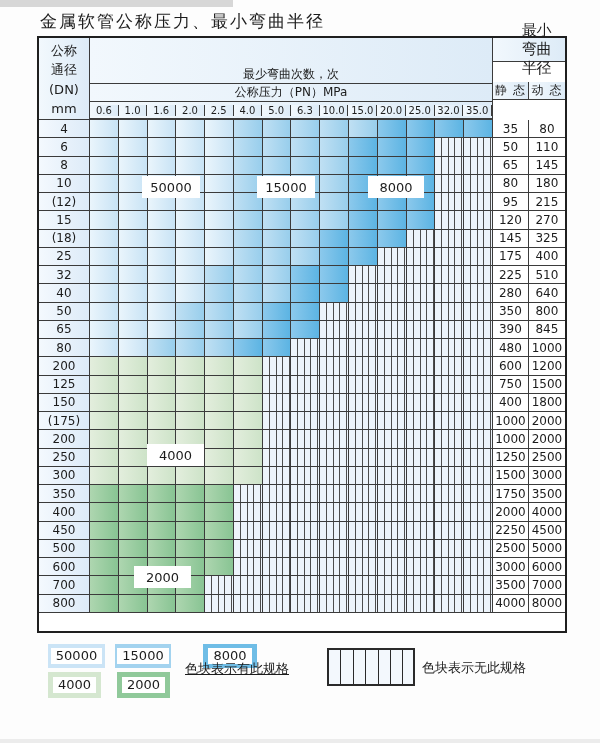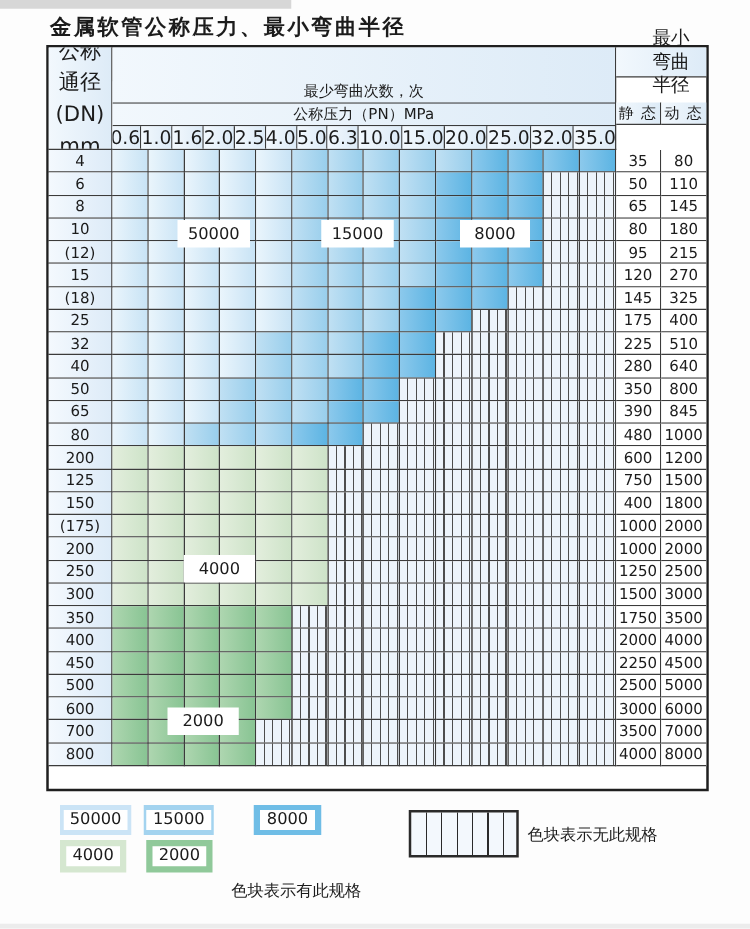--- a/index.html
+++ b/index.html
@@ -3,40 +3,40 @@
 <meta charset="utf-8">
 <style>
   html,body{margin:0;padding:0;}
   body{
     width:600px;height:743px;position:relative;background:#fdfdfd;
     font-family:"DejaVu Sans", sans-serif;color:#1c1c1c;overflow:hidden;
   }
   .topstrip{position:absolute;left:0;top:0;width:233px;height:7px;background:#d7d7d7;}
   .botstrip{position:absolute;left:0;top:739px;width:600px;height:4px;background:#ececec;}
   .title{
-    position:absolute;left:40px;top:10px;font-size:17px;font-weight:bold;
+    position:absolute;left:40px;top:10px;font-size:17px;font-weight:normal;
     font-family:"DejaVu Serif", serif;letter-spacing:2px;
   }
   
   .tbl{
     position:absolute;left:37px;top:36px;width:530px;height:597px;
     border:2px solid #1f1f1f;box-sizing:border-box;background:#fff;
   }
   .cell{box-sizing:border-box;border-right:1px solid #3b3b3b;border-bottom:1px solid #3b3b3b;
         display:flex;align-items:center;justify-content:center;overflow:hidden;}
   .hdr{background:linear-gradient(90deg,#f2f8fd,#ddebf7);font-size:12px;}
   .hdrwrap{display:flex;width:100%;height:82px;}
-  .dnhead{width:51px;flex-direction:column;line-height:1.5;font-size:17px;padding-top:2px;}
+  .dnhead{width:51px;flex-direction:column;line-height:1.5;font-size:13px;padding-top:2px;}
   .midhead{width:403px;display:flex;flex-direction:column;}
   .midhead .rowA{height:23px;}
   .midhead .rowB{height:31px;}
   .midhead .rowC{height:28px;display:flex;border-bottom:1px solid #3b3b3b;}
   .midhead .rowA,.midhead .rowB{border-bottom:1px solid #3b3b3b;}
   .phcell{flex:1 1 0;display:flex;align-items:center;justify-content:center;
-          border-right:1px solid #3b3b3b;font-size:15px;
+          border-right:1px solid #3b3b3b;font-size:10px;
           background:linear-gradient(90deg,#f2f8fd,#ddebf7);}
   .radhead{width:72px;display:flex;flex-direction:column;}
   .radhead .rowA{height:23px;border-bottom:1px solid #3b3b3b;font-size:15px;letter-spacing:-0.5px;padding-left:29px;}
   .radhead .rowBC{height:59px;display:flex;}
   .sdcell{width:36px;font-size:12px;letter-spacing:1px;background:linear-gradient(90deg,#f2f8fd,#ddebf7);}
   .rowA,.rowB,.rowBC,.rowC{display:flex;align-items:center;justify-content:center;}
   .rowA,.rowB{background:linear-gradient(90deg,#f2f8fd,#ddebf7);}
   
   .grid-row{display:grid;grid-template-columns:51px repeat(14,28.79px) 36px 36px;height:18.25px;}
   .dncell{background:linear-gradient(90deg,#f4f9fe,#ddebf8);font-size:12px;}
@@ -54,21 +54,21 @@
   }
   
   .sw{position:absolute;display:flex;align-items:center;justify-content:center;}
   .sw > span{background:#fff;padding:0 5px;font-size:13px;line-height:16px;}
   .sw50{left:48px;top:644px;width:57px;height:24px;background:#cbe4f6;}
   .sw15{left:115px;top:644px;width:56px;height:24px;background:#a3d3ef;}
   .sw80{left:203px;top:644px;width:54px;height:24px;background:#6fbde6;}
   .sw40{left:48px;top:672px;width:53px;height:26px;background:#d5e7d0;}
   .sw20{left:117px;top:672px;width:53px;height:26px;background:#90c99a;}
   .legtext{position:absolute;font-size:13px;}
-  .lt-yes{left:185px;top:704px;}
+  .lt-yes{left:185px;top:660px;text-decoration:underline;}
   .lt-no{left:422px;top:659px;}
   .hatchbox{
     position:absolute;left:327px;top:648px;width:88px;height:38px;box-sizing:border-box;
     border:2px solid #2a2a2a;
     background:repeating-linear-gradient(90deg,#f3f8fd 0px,#f3f8fd 11.4px,#2a2a2a 11.4px,#2a2a2a 12.4px);
   }
 </style>
 </head>
 <body>
 

